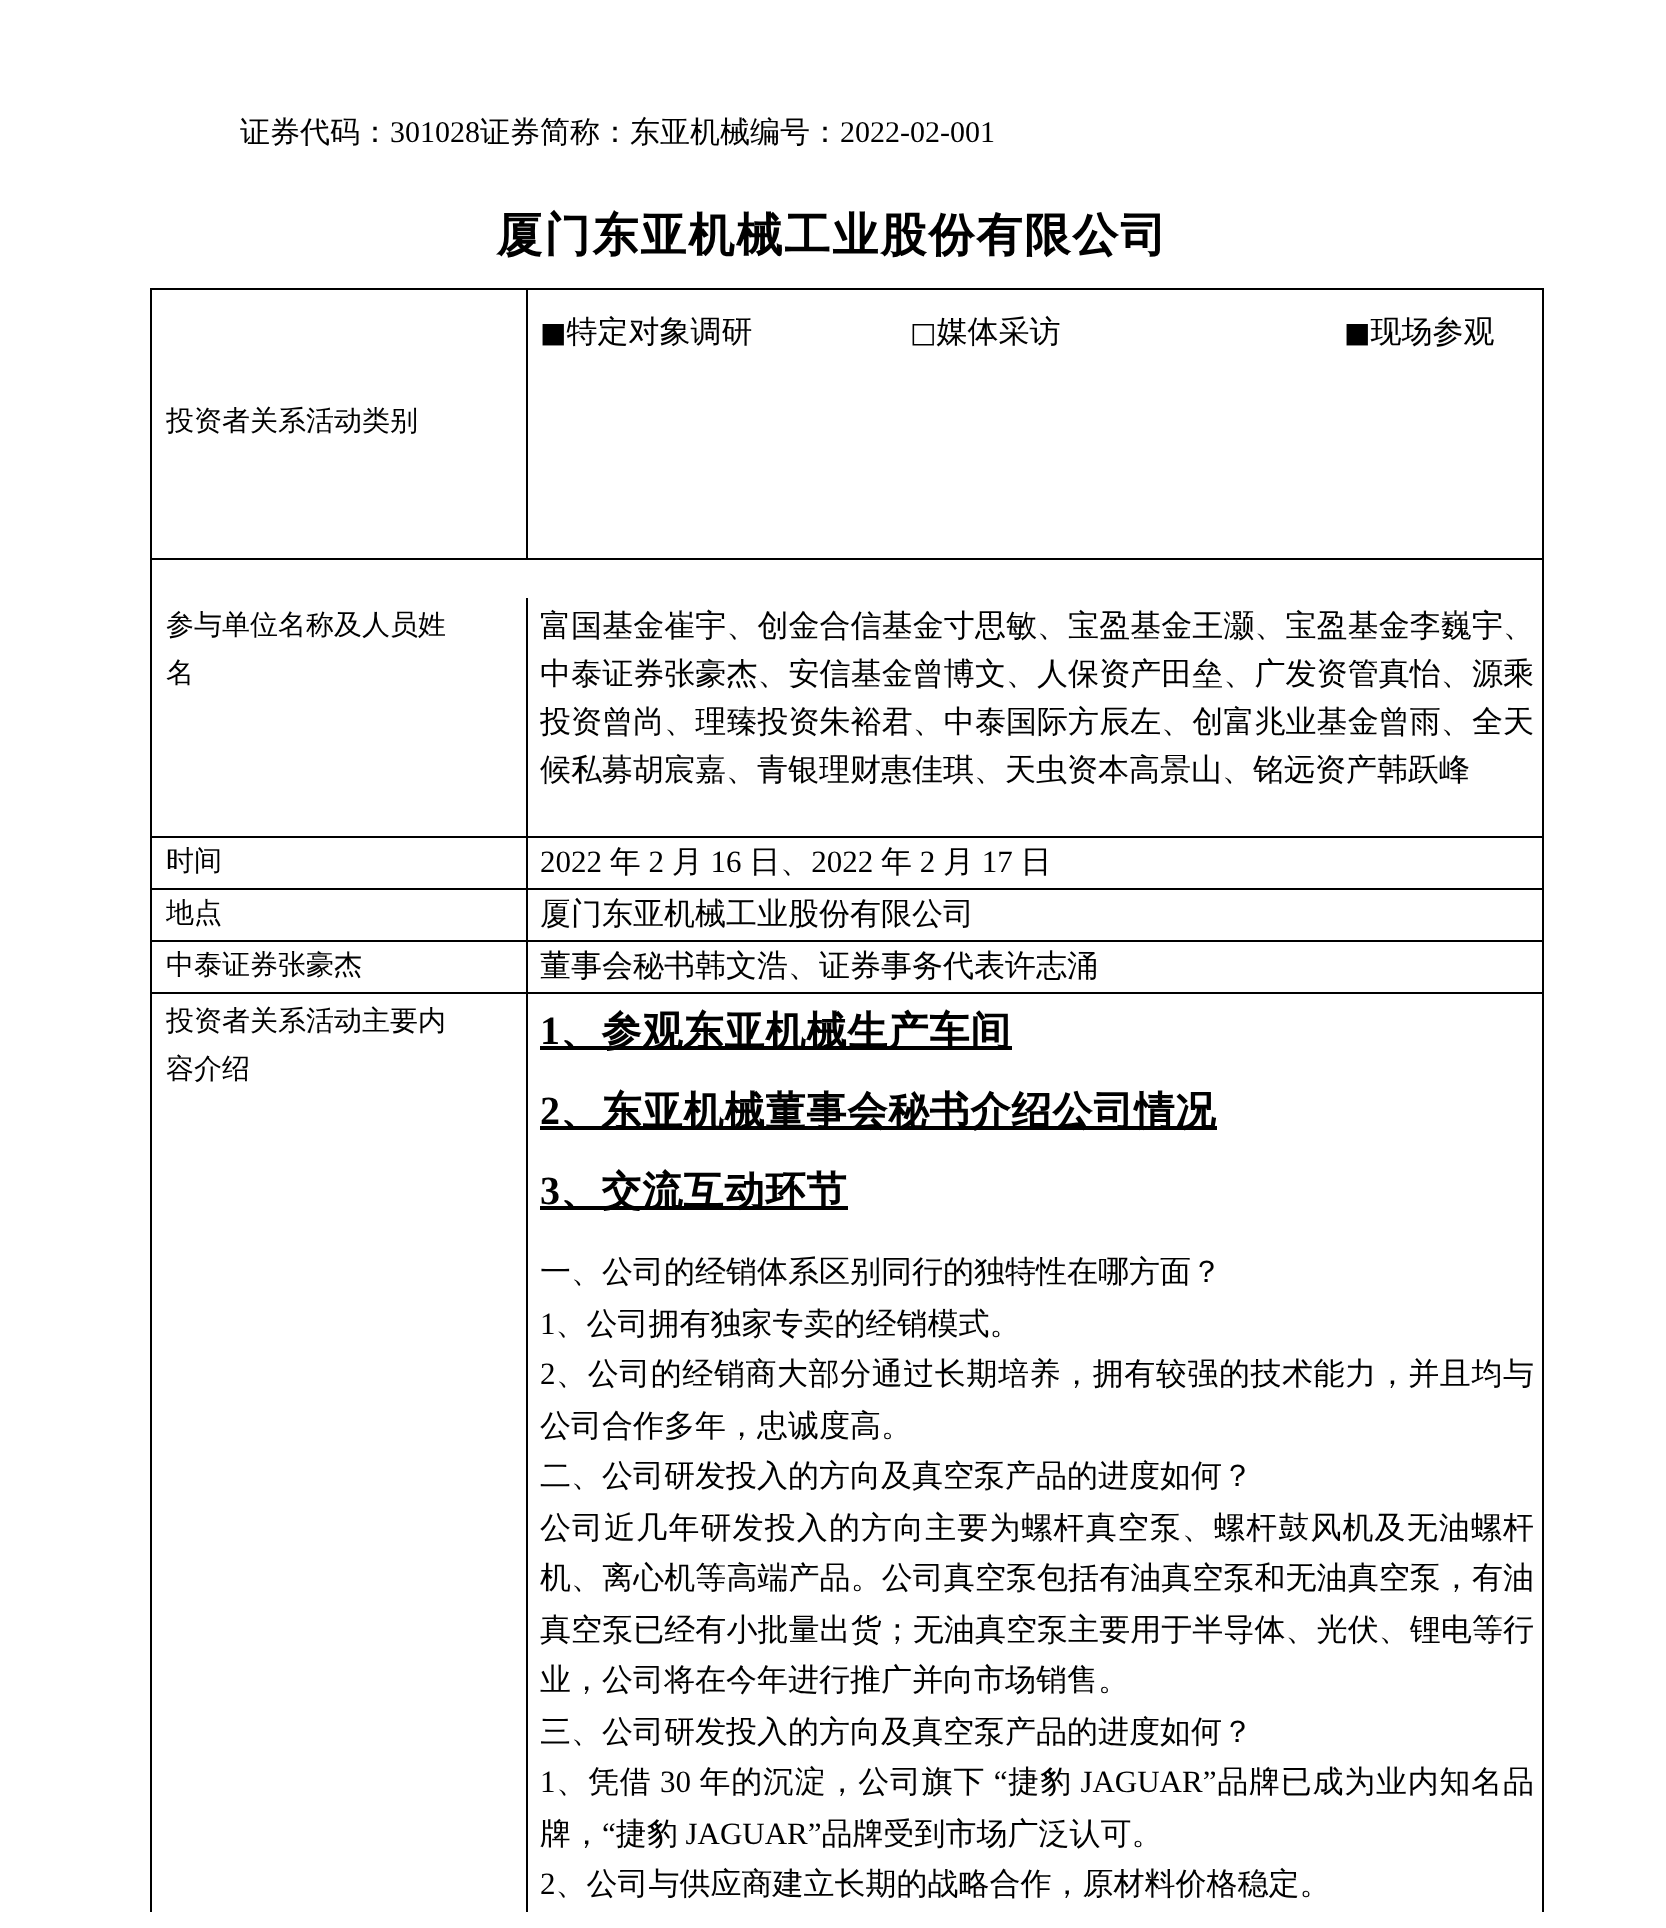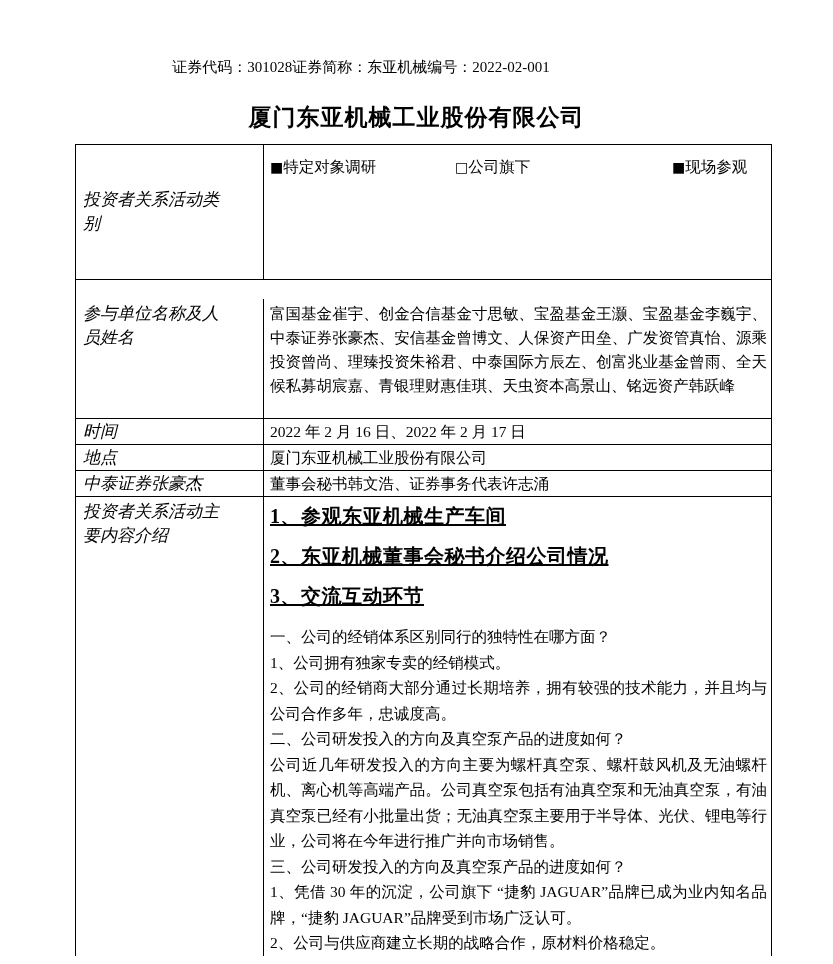--- a/index.html
+++ b/index.html
@@ -6,22 +6,22 @@
   html, body { background: #ffffff; }
   body {
     width: 833px; height: 964px; overflow: hidden;
     font-family: "Liberation Serif", "DejaVu Serif", serif;
     color: #000;
   }
   .page { position: relative; width: 833px; height: 964px; background: #fff; }
 
   
   .meta-line {
-    margin: 57px 0 0 52px; width: 618px;
-    display: flex; justify-content: center;
+    margin: 57px 0 0 120px; width: 618px;
+    display: flex; justify-content: flex-start;
     font-size: 15px; line-height: 20px; white-space: nowrap;
   }
 
   
   .doc-title {
     margin-top: 25px; text-align: center;
     font-family: "Liberation Sans", "DejaVu Sans", sans-serif;
     font-size: 23px; font-weight: bold; letter-spacing: 1px;
   }
   .doc-subtitle {
@@ -34,21 +34,21 @@
   .rec-table {
     margin: 11px 0 0 75px; width: 697px;
     border: 1.5px solid #000; border-bottom: none;
   }
   .row { display: flex; border-bottom: 1.5px solid #000; }
   .row:last-child { border-bottom: none; }
   .cell-label {
     width: 188px; flex: 0 0 188px;
     border-right: 1.5px solid #000;
     padding: 3px 28px 3px 7px;
-    font-size: 17px; line-height: 24px; font-style: italic;
+    font-size: 14px; line-height: 24px;
   }
   .cell-value {
     flex: 1 1 auto; padding: 2px 4px 2px 6px;
     font-size: 15.5px; line-height: 24px;
   }
 
   
   .row-type { min-height: 130px; }
   .row-type .cell-label { display: flex; align-items: center; }
   .row-type .cell-value {
@@ -92,21 +92,21 @@
 
   <div class="doc-title">厦门东亚机械工业股份有限公司</div>
 
   <div class="rec-table">
 
     <div class="row row-type">
       <div class="cell-label">投资者关系活动类别</div>
       <div class="cell-value">
         <div class="cb-line">
           <span class="cb-opt"><span class="cb-glyph">■</span><span>特定对象调研</span></span>
-          <span class="cb-opt"><span class="cb-glyph">□</span><span>公司旗下</span></span>
+          <span class="cb-opt"><span class="cb-glyph">□</span><span>媒体采访</span></span>
         </div>
         <div class="cb-line">
           <span class="cb-opt"><span class="cb-glyph">■</span><span>现场参观</span></span>
           <span class="cb-opt"><span class="cb-glyph">■</span><span>其他</span><span class="u-extra">电话调研</span></span>
         </div>
         <div class="cb-line">
           <span class="cb-opt"><span class="cb-glyph">□</span><span>业绩说明会</span></span>
           <span class="cb-opt"><span class="cb-glyph">□</span><span>新闻发布会</span></span>
           <span class="cb-opt"><span class="cb-glyph">□</span><span>路演活动</span></span>
         </div>

